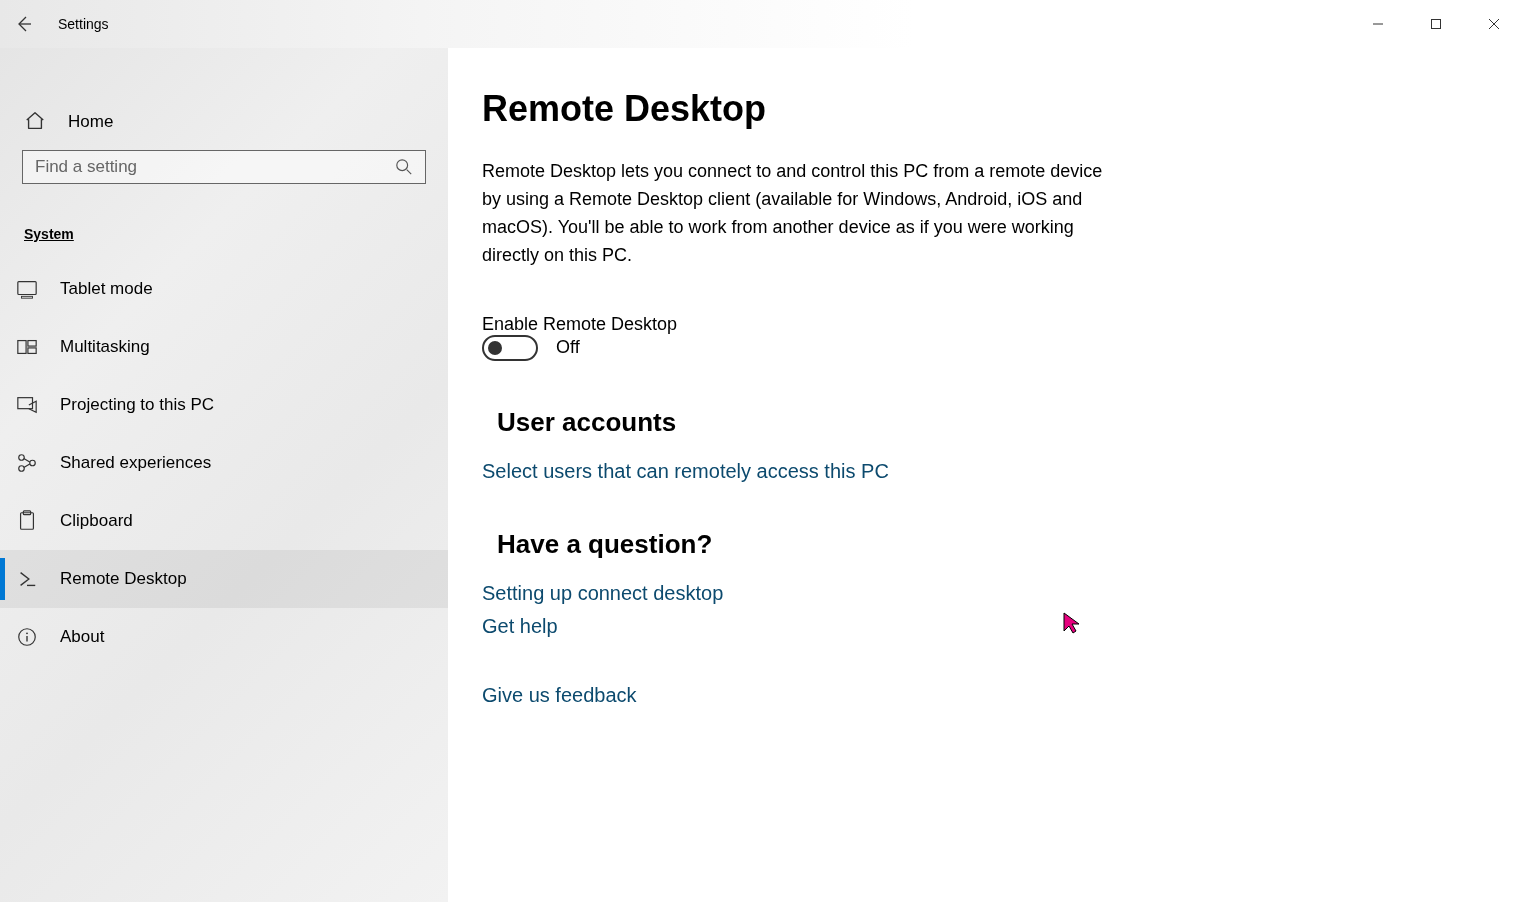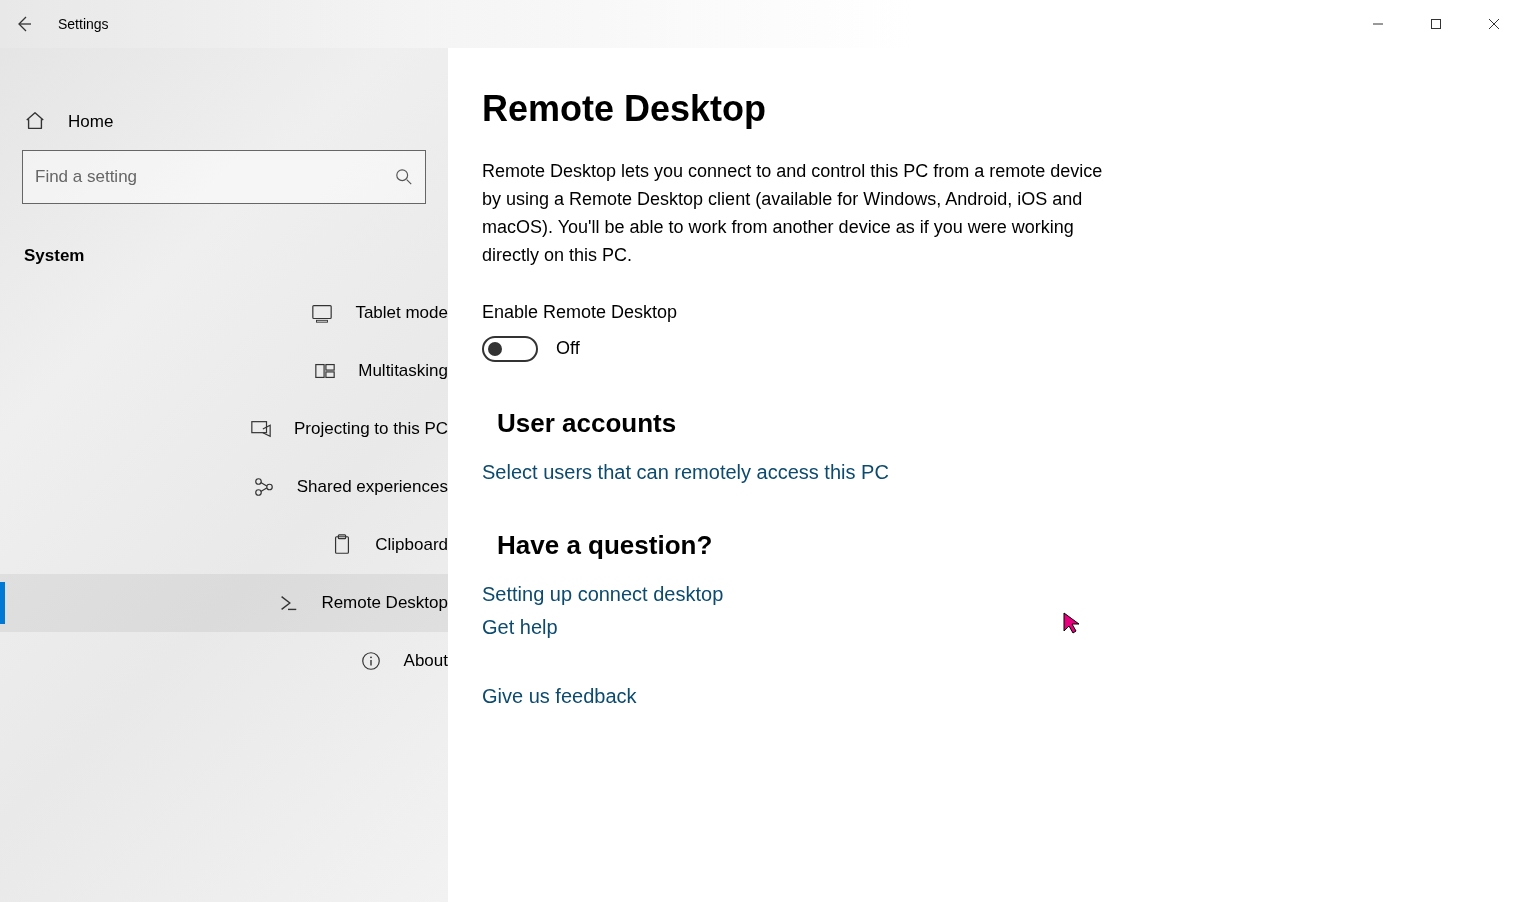--- a/index.html
+++ b/index.html
@@ -9,35 +9,35 @@
 .app-title { font-size: 14px; font-weight: 400; padding-left: 10px; }
 .win-controls { margin-left: auto; display: flex; }
 .win-btn { width: 58px; height: 48px; display: flex; align-items: center; justify-content: center; cursor: pointer; }
 .win-btn svg { width: 12px; height: 12px; }
 .container { display: flex; height: calc(100% - 48px); }
 .sidebar { width: 448px; background: linear-gradient(135deg, #e5e5e5 0%, #efefef 30%, #e9e9e9 60%, #f2f2f2 100%); padding-top: 32px; }
 .home-row { display: flex; align-items: flex-end; height: 52px; padding-left: 24px; cursor: pointer; }
 .home-row .icon { width: 22px; height: 22px; margin-right: 22px; }
 .home-row .label { font-size: 17px; }
 .search-wrap { padding: 18px 22px 0 22px; }
-.search-box { display: flex; align-items: center; height: 54px; border: 1px solid #666; background: rgba(255,255,255,0.45); padding: 12px 12px; }
+.search-box { display: flex; align-items: center; height: 34px; border: 1px solid #666; background: rgba(255,255,255,0.45); padding: 12px 12px; }
 .search-box input { flex: 1; border: none; background: transparent; font-size: 17px; outline: none; color: #333; }
 .search-box input::placeholder { color: #666; }
 .search-box .sicon { width: 18px; height: 18px; }
-.section-header { font-size: 17px; font-weight: 600; padding: 42px 0 18px 24px; }
-.nav-item { position: relative; display: flex; align-items: center; height: 58px; padding-left: 16px; cursor: pointer; justify-content: flex-end; }
+.section-header { font-size: 14px; font-weight: 600; padding: 42px 0 18px 24px; text-decoration: underline; }
+.nav-item { position: relative; display: flex; align-items: center; height: 58px; padding-left: 16px; cursor: pointer; }
 .nav-item .icon { width: 22px; height: 22px; margin-right: 22px; flex-shrink: 0; }
 .nav-item .label { font-size: 17px; }
 .nav-item.active::before { content: ""; position: absolute; left: 0; top: 8px; bottom: 8px; width: 5px; background: #0078d4; }
 .nav-item.active { background: rgba(0,0,0,0.06); }
 .nav-item.active .label { font-weight: 400; }
 .main { flex: 1; padding: 40px 60px 0 34px; overflow: auto; }
 .page-title { font-size: 36px; font-weight: 600; margin-bottom: 28px; }
-.desc { font-size: 18px; line-height: 1.55; max-width: 630px; margin-bottom: 32px; }
-.setting-label { font-size: 18px; margin-bottom: 13px; }
+.desc { font-size: 18px; line-height: 1.55; max-width: 630px; margin-bottom: 44px; }
+.setting-label { font-size: 18px; margin-bottom: 0; }
 .toggle-row { display: flex; align-items: center; gap: 18px; margin-bottom: 46px; }
 .toggle { width: 56px; height: 26px; border: 2px solid #333; border-radius: 14px; position: relative; cursor: pointer; background: #fff; }
 .toggle .knob { position: absolute; width: 14px; height: 14px; background: #333; border-radius: 50%; top: 4px; left: 4px; }
 .toggle-state { font-size: 18px; }
 .subhead { font-size: 26px; font-weight: 700; margin-bottom: 22px; margin-left: 15px; }
 .link { font-size: 20px; color: #0c4a6e; cursor: pointer; display: block; margin-bottom: 10px; text-decoration: none; }
 .section { margin-bottom: 46px; }
 .cursor { position: absolute; left: 1062px; top: 611px; pointer-events: none; }
 </style>
 </head>

